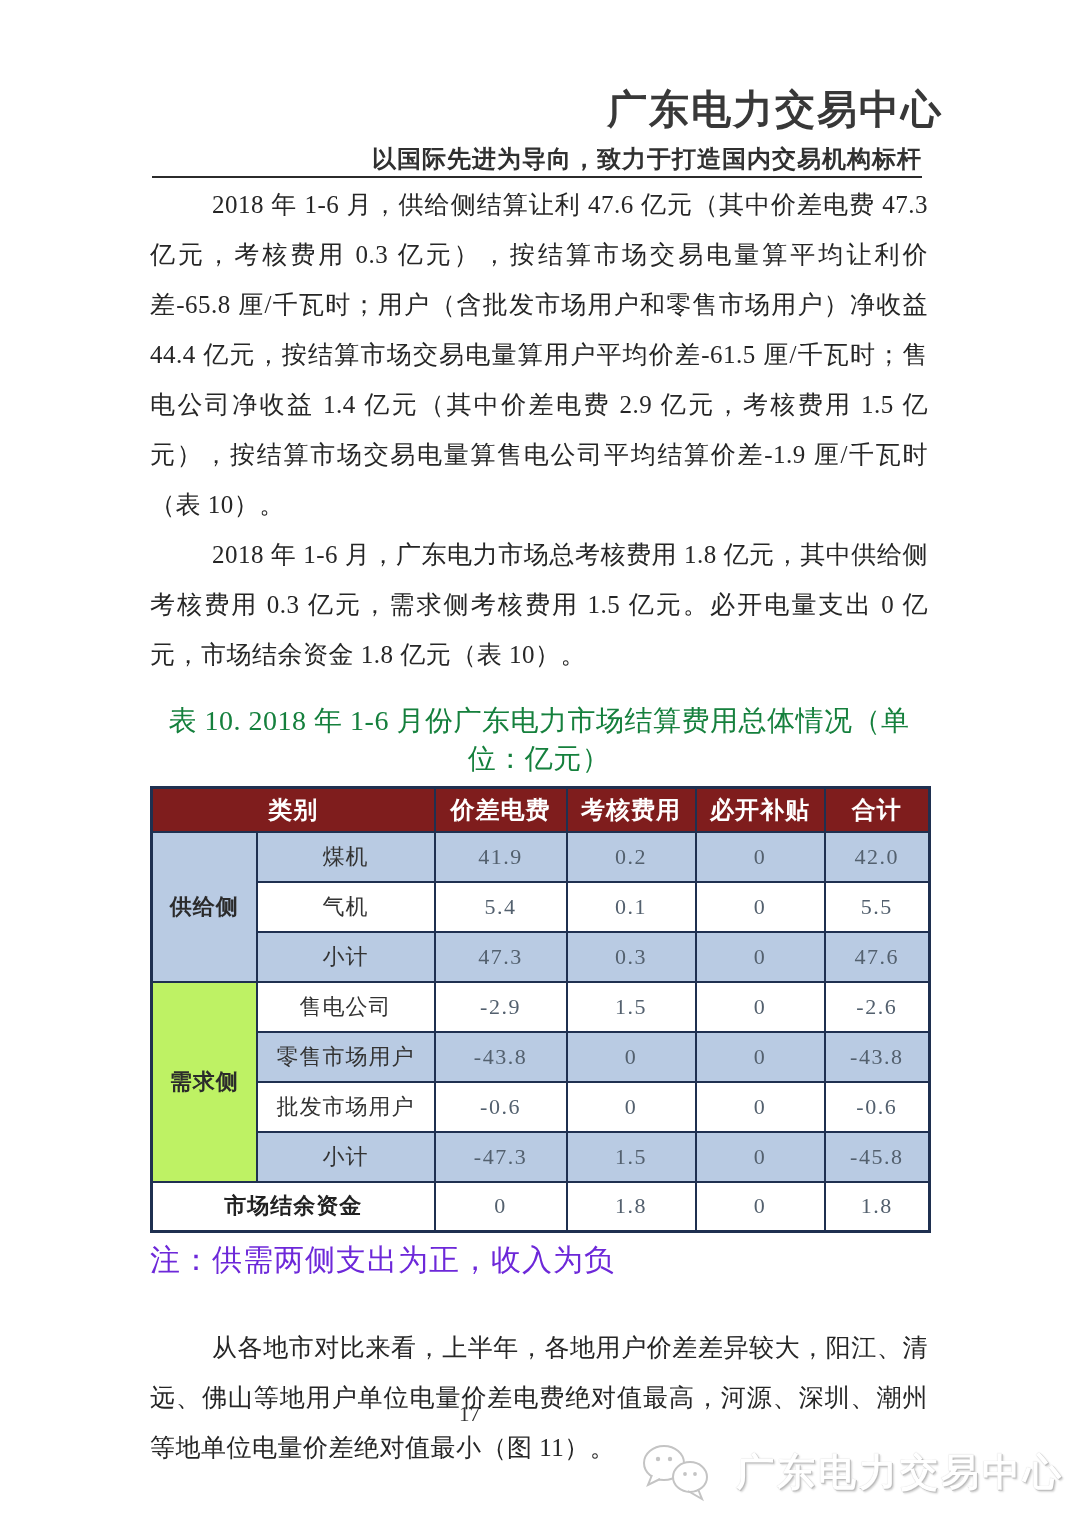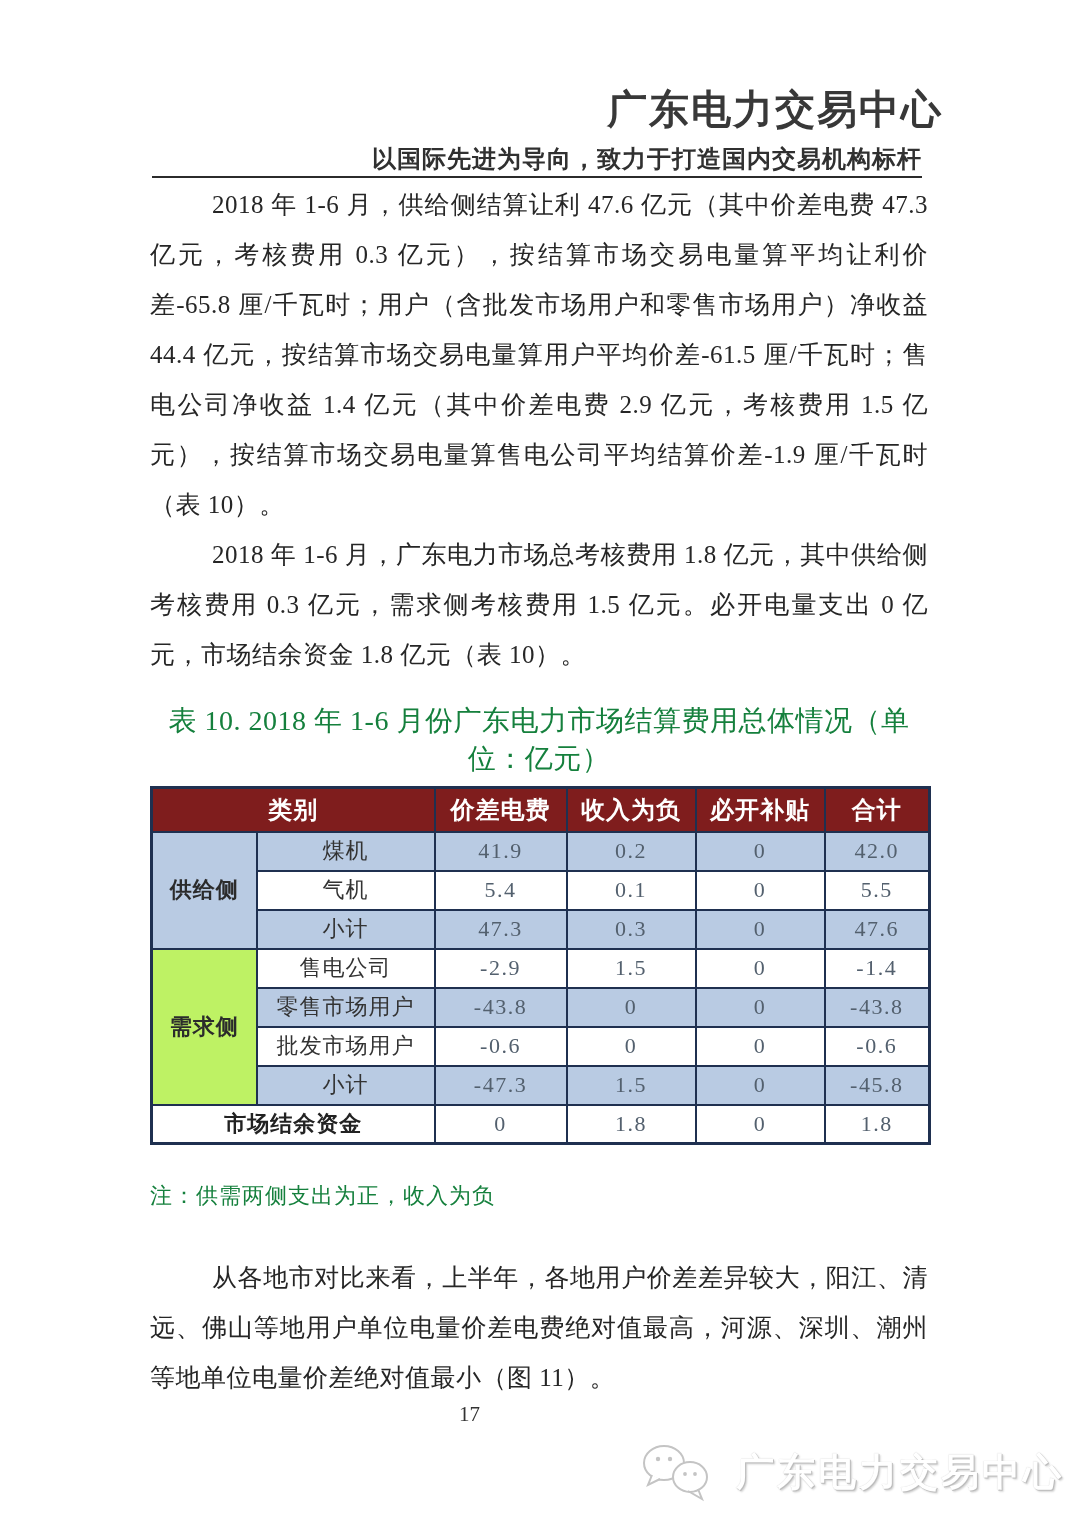--- a/index.html
+++ b/index.html
@@ -64,21 +64,21 @@
   }
   table.settlement {
     margin-top: 8px;
     width: 778px;
     border-collapse: collapse;
     table-layout: fixed;
     border: 3px solid #1f3050;
   }
   table.settlement td, table.settlement th {
     border: 2px solid #1f3050;
-    height: 39px;
+    height: 50px;
     text-align: center;
     vertical-align: middle;
     font-size: 22px;
     overflow: hidden;
   }
   table.settlement thead th {
     background: #7f1d1d;
     color: #ffffff;
     font-family: "Liberation Sans", sans-serif;
     font-weight: bold;
@@ -94,22 +94,22 @@
   td.group-cell.supply { background: #b9cbe3; }
   td.cat { font-size: 23px; color: #333333; background: #ffffff; letter-spacing: 1px; }
   td.num { font-size: 22px; color: #53606e; background: #ffffff; letter-spacing: 1.5px; }
   tr.shaded td.cat, tr.shaded td.num { background: #b9cbe3; }
   td.footer-label {
     font-family: "Liberation Sans", sans-serif;
     font-weight: bold; font-size: 23px; color: #222222;
     background: #ffffff; letter-spacing: 1px;
   }
   .table-note {
-    margin-top: 36px;
-    font-size: 22px; color: #15803d;
+    margin-top: 7px;
+    font-size: 30px; color: #6d28d9;
     letter-spacing: 1px;
   }
 
   
   .page-number {
     position: absolute; top: 1402px; left: 0; width: 939px;
     text-align: center;
     font-size: 21px; color: #333333;
   }
   .watermark {
@@ -146,21 +146,21 @@
           <col style="width:178px">
         <col style="width:132px">
           <col style="width:129px">
         <col style="width:129px">
           <col style="width:105px">
       </colgroup>
       <thead>
         <tr>
           <th colspan="2">类别</th>
           <th>价差电费</th>
-          <th>收入为负</th>
+          <th>考核费用</th>
           <th>必开补贴</th>
           <th>合计</th>
         </tr>
       </thead>
       <tbody>
         <tr class="shaded">
           <td class="group-cell supply" rowspan="3">供给侧</td>
           <td class="cat">煤机</td>
           <td class="num">41.9</td>
           <td class="num">0.2</td>
@@ -180,21 +180,21 @@
           <td class="num">0.3</td>
           <td class="num">0</td>
           <td class="num">47.6</td>
         </tr>
         <tr>
           <td class="group-cell" rowspan="4">需求侧</td>
           <td class="cat">售电公司</td>
           <td class="num">-2.9</td>
           <td class="num">1.5</td>
           <td class="num">0</td>
-          <td class="num">-1.4</td>
+          <td class="num">-2.6</td>
         </tr>
         <tr class="shaded">
           <td class="cat">零售市场用户</td>
           <td class="num">-43.8</td>
           <td class="num">0</td>
           <td class="num">0</td>
           <td class="num">-43.8</td>
         </tr>
         <tr>
           <td class="cat">批发市场用户</td>

